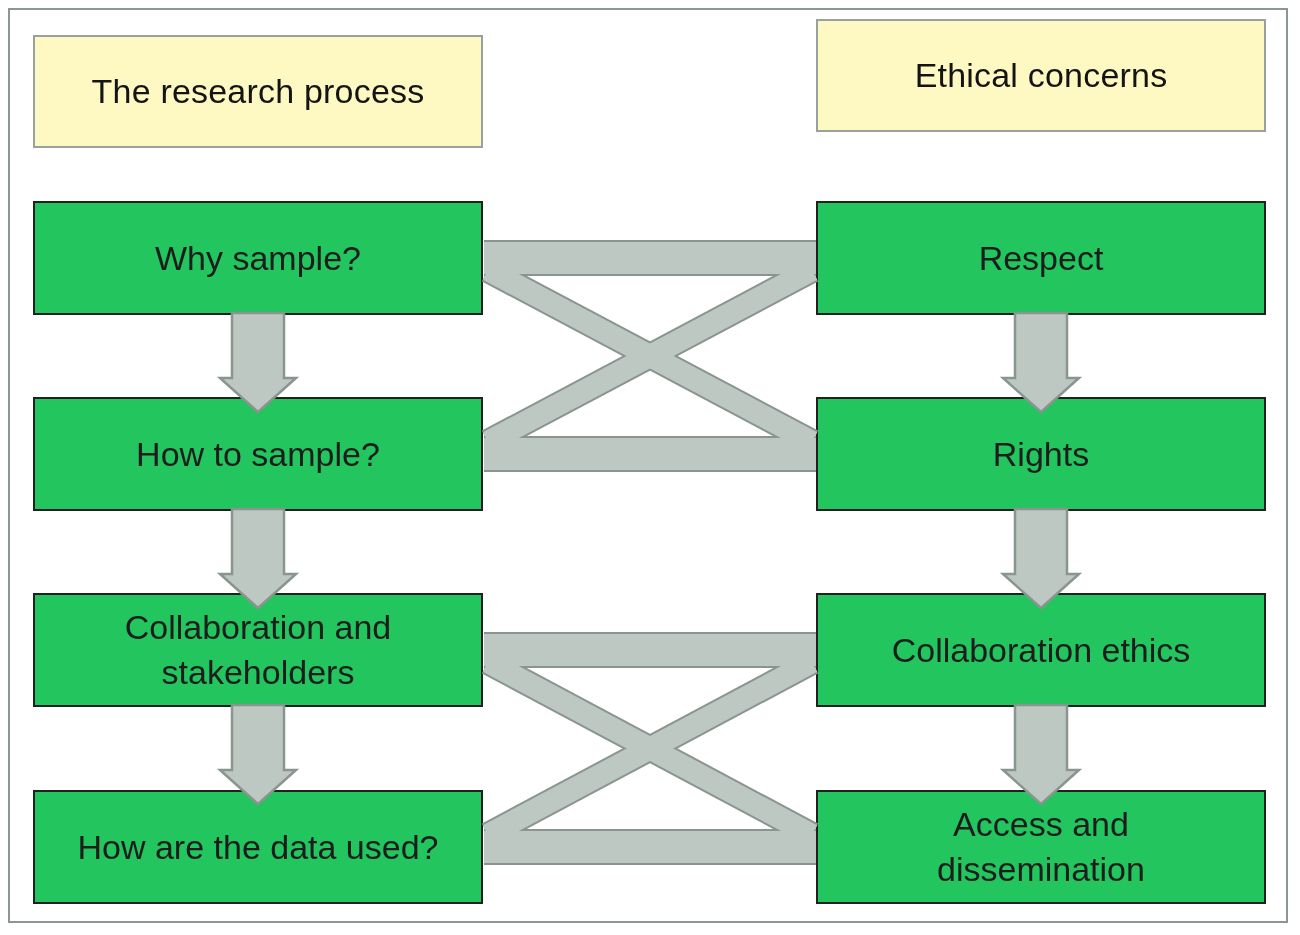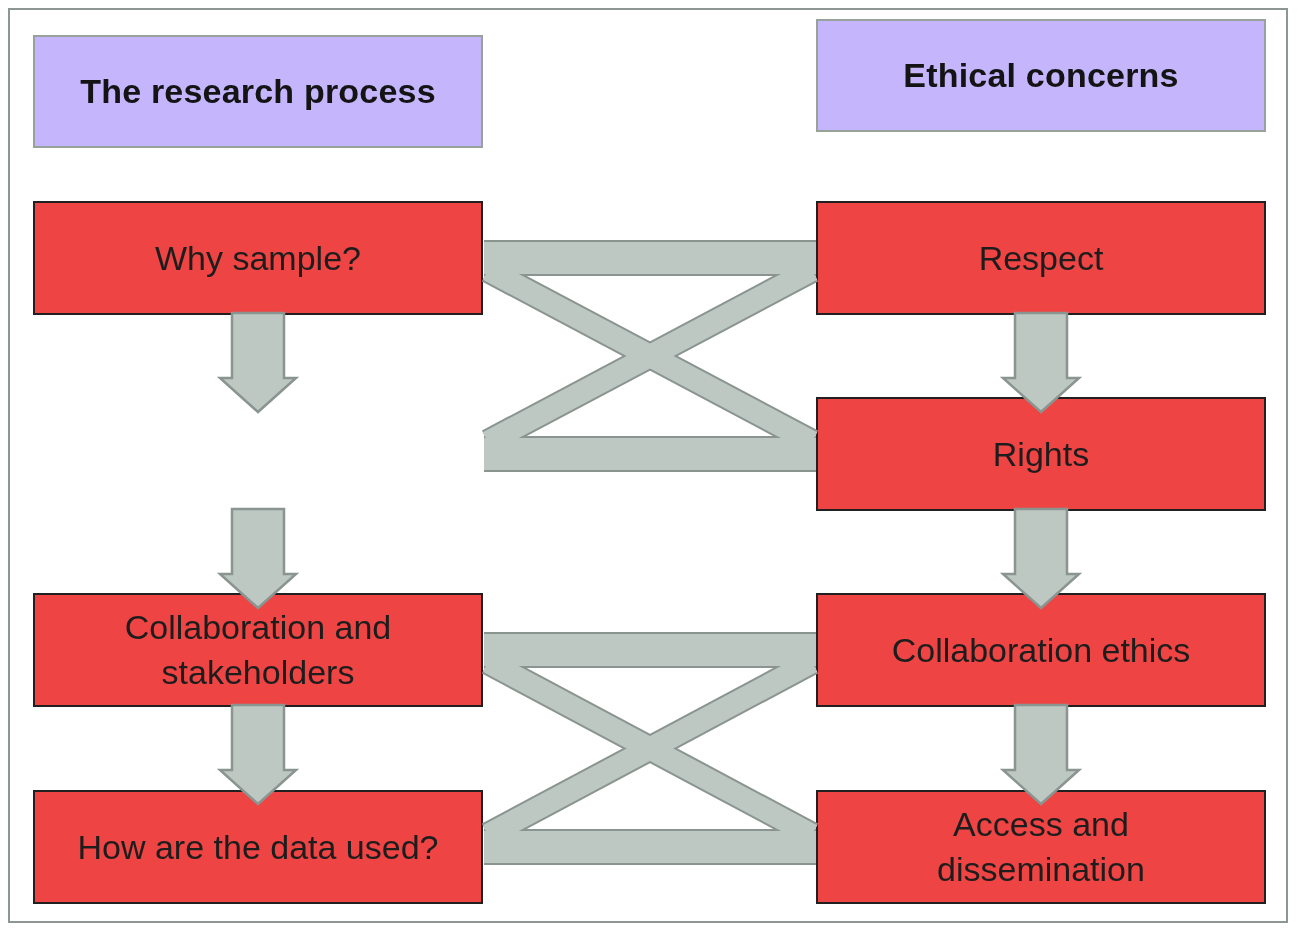--- a/index.html
+++ b/index.html
@@ -6,29 +6,29 @@
   .canvas{
     position:relative;width:1300px;height:935px;background:#ffffff;
     font-family:"Liberation Sans", sans-serif;overflow:hidden;
   }
   .frame{
     position:absolute;left:8px;top:8px;width:1280px;height:915px;
     border:2px solid #8e9692;box-sizing:border-box;
   }
   .hdr{
     position:absolute;width:450px;height:113px;box-sizing:border-box;
-    background:#c4b5fd;border:2px solid #99a19d;
+    background:#fef9c3;border:2px solid #99a19d;
     display:flex;align-items:center;justify-content:center;
-    font-size:34px;font-weight:700;color:#141414;letter-spacing:.2px;
+    font-size:34px;font-weight:400;color:#141414;letter-spacing:.2px;
   }
   .hdr-left{left:33px;top:35px;}
   .hdr-right{left:816px;top:19px;}
   .node{
     position:absolute;width:450px;height:114px;box-sizing:border-box;
-    background:#ef4444;border:2px solid #202020;
+    background:#22c55e;border:2px solid #202020;
     display:flex;align-items:center;justify-content:center;
     font-size:34px;font-weight:400;color:#1d1d1d;text-align:center;
     line-height:1.32;white-space:pre-line;z-index:1;
   }
   .col-left{left:33px;}
   .col-right{left:816px;}
   .row1{top:201px;} .row2{top:397px;} .row3{top:593px;} .row4{top:790px;}
   .connectors{
     position:absolute;left:0;top:0;width:1300px;height:935px;
     z-index:3;pointer-events:none;
@@ -42,20 +42,23 @@
 
   <div class="hdr hdr-left">
     <span>The research process</span>
   </div>
   <div class="hdr hdr-right">
     <span>Ethical concerns</span>
   </div>
 
   <div class="node col-left row1">
     <span>Why sample?</span>
+  </div>
+  <div class="node col-left row2">
+    <span>How to sample?</span>
   </div>
   <div class="node col-left row3">
     <span>Collaboration and
 stakeholders</span>
   </div>
   <div class="node col-left row4">
     <span>How are the data used?</span>
   </div>
 
   <div class="node col-right row1">

